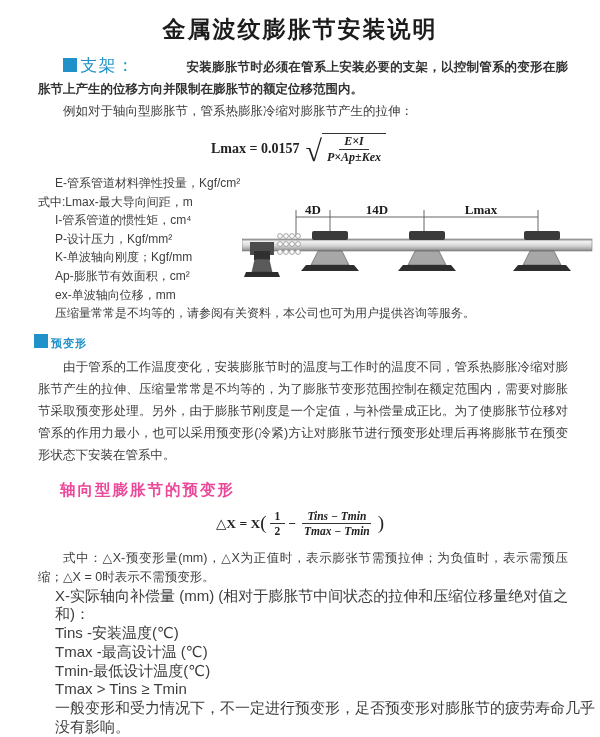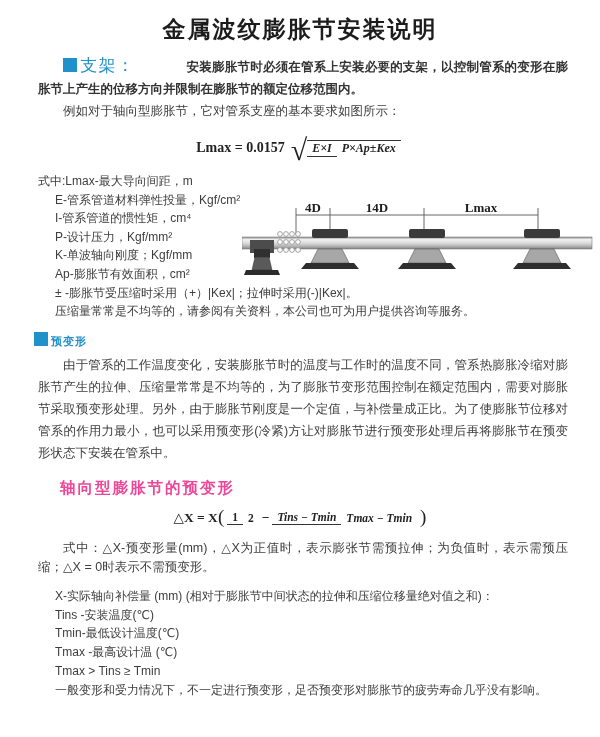--- a/index.html
+++ b/index.html
@@ -16,21 +16,21 @@
   .sq{display:inline-block;width:14px;height:14px;background:#2192c9;
       margin-right:3px;vertical-align:-1px;}
   .sec-head{font-size:17px;font-weight:400;color:#2192c9;letter-spacing:1px;}
 
   .formula{display:flex;justify-content:center;align-items:center;
            font-family:"Liberation Serif","DejaVu Serif",serif;color:#222;
            font-weight:700;font-size:14px;}
   .formula.f1{margin:11px 0 9px;}
   .sqrt-sign{font-size:30px;font-weight:400;line-height:1;margin:0 -3px 0 6px;
              transform:translateY(2px);}
-  .frac{display:inline-flex;flex-direction:row;align-items:center;
+  .frac{display:inline-flex;flex-direction:column;align-items:center;
         font-size:12px;line-height:1.25;vertical-align:middle;margin:0 3px;}
   .frac .num{padding:0 5px;border-bottom:1px solid #333;}
   .frac .den{padding:0 5px;}
   .vinc{border-top:1.4px solid #333;}
   .vinc .num{border-bottom:1px solid #333;}
   .it{font-style:italic;}
   .paren{font-size:19px;font-weight:400;transform:translateY(-1px);}
 
   .defs-wrap{position:relative;margin:4px 0 0 38px;font-size:12px;
              line-height:18.6px;color:#3d3d3d;}
@@ -41,51 +41,51 @@
 
   h2.sec2{margin:11px 0 5px 34px;font-size:11px;font-weight:700;color:#2192c9;
           letter-spacing:1px;}
   h3.sub-head{font-size:15.5px;font-weight:700;color:#ec4899;letter-spacing:2px;}
   h3.axial{margin:14px 0 6px 60px;}
 
   .formula.f2{margin:8px 0 10px;font-size:13.5px;}
   .formula.f2 .frac{font-size:11.5px;}
 
   .para.tight{line-height:19px;margin-top:8px;}
-  .items{margin:10px 0 0 55px;font-size:12px;line-height:18.8px;}
+  .items{margin:0 0 0 55px;font-size:15px;line-height:18.8px;}
   .item-line{margin:0;}
 </style>
 </head>
 <body>
 
 <div class="page">
 
   <h1 class="title">金属波纹膨胀节安装说明</h1>
 
   <p class="para"><span class="sec-head"><span class="sq"></span><span>支架：</span></span> <span class="intro-bold">安装膨胀节时必须在管系上安装必要的支架，以控制管系的变形在膨胀节上产生的位移方向并限制在膨胀节的额定位移范围内。</span></p>
 
-  <p class="para">例如对于轴向型膨胀节，它对管系支座的基本要求如图所示：</p>
+  <p class="para">例如对于轴向型膨胀节，管系热膨胀冷缩对膨胀节产生的拉伸：</p>
 
   <div class="formula f1">
     <span>Lmax = 0.0157</span>
     <span class="sqrt-sign">√</span>
     <span class="frac vinc">
       <span class="num it">E×I</span>
       <span class="den it">P×Ap±Kex</span>
     </span>
   </div>
 
   <div class="defs-wrap">
+    <div class="def-line sub">E-管系管道材料弹性投量，Kgf/cm²</div>
     <div class="def-line">式中:Lmax-最大导向间距，m</div>
-    <div class="def-line sub">E-管系管道材料弹性投量，Kgf/cm²</div>
     <div class="def-line sub">I-管系管道的惯性矩，cm⁴</div>
     <div class="def-line sub">P-设计压力，Kgf/mm²</div>
     <div class="def-line sub">K-单波轴向刚度；Kgf/mm</div>
     <div class="def-line sub">Ap-膨胀节有效面积，cm²</div>
-    <div class="def-line sub">± -膨胀节受压缩时采用（+）|Kex|；拉伸时采用(-)|Kex|。</div>
+    <div class="def-line sub">ex-单波轴向位移，mm</div>
     <div class="def-line sub">压缩量常常是不均等的，请参阅有关资料，本公司也可为用户提供咨询等服务。</div>
 
     <svg class="diagram" width="352" height="82" viewBox="0 0 352 82">
       <defs>
         <linearGradient id="pg" x1="0" y1="0" x2="0" y2="1">
           <stop offset="0" stop-color="#8d8d8d"></stop>
           <stop offset="0.22" stop-color="#f3f3f3"></stop>
           <stop offset="0.55" stop-color="#d6d6d6"></stop>
           <stop offset="0.8" stop-color="#aeaeae"></stop>
           <stop offset="1" stop-color="#808080"></stop>
@@ -168,19 +168,19 @@
       <span class="den it">Tmax − Tmin</span>
     </span>
     <span class="paren">)</span>
   </div>
 
   <p class="para tight">式中：△X-预变形量(mm)，△X为正值时，表示膨张节需预拉伸；为负值时，表示需预压缩；△X = 0时表示不需预变形。</p>
 
   <div class="items">
     <div class="item-line">X-实际轴向补偿量 (mm) (相对于膨胀节中间状态的拉伸和压缩位移量绝对值之和)：</div>
     <div class="item-line">Tins -安装温度(℃)</div>
+    <div class="item-line">Tmax -最高设计温 (℃)</div>
     <div class="item-line">Tmin-最低设计温度(℃)</div>
-    <div class="item-line">Tmax -最高设计温 (℃)</div>
     <div class="item-line">Tmax &gt; Tins ≥ Tmin</div>
     <div class="item-line">一般变形和受力情况下，不一定进行预变形，足否预变形对膨胀节的疲劳寿命几乎没有影响。</div>
   </div>
 
 </div>
 
 </body></html>

